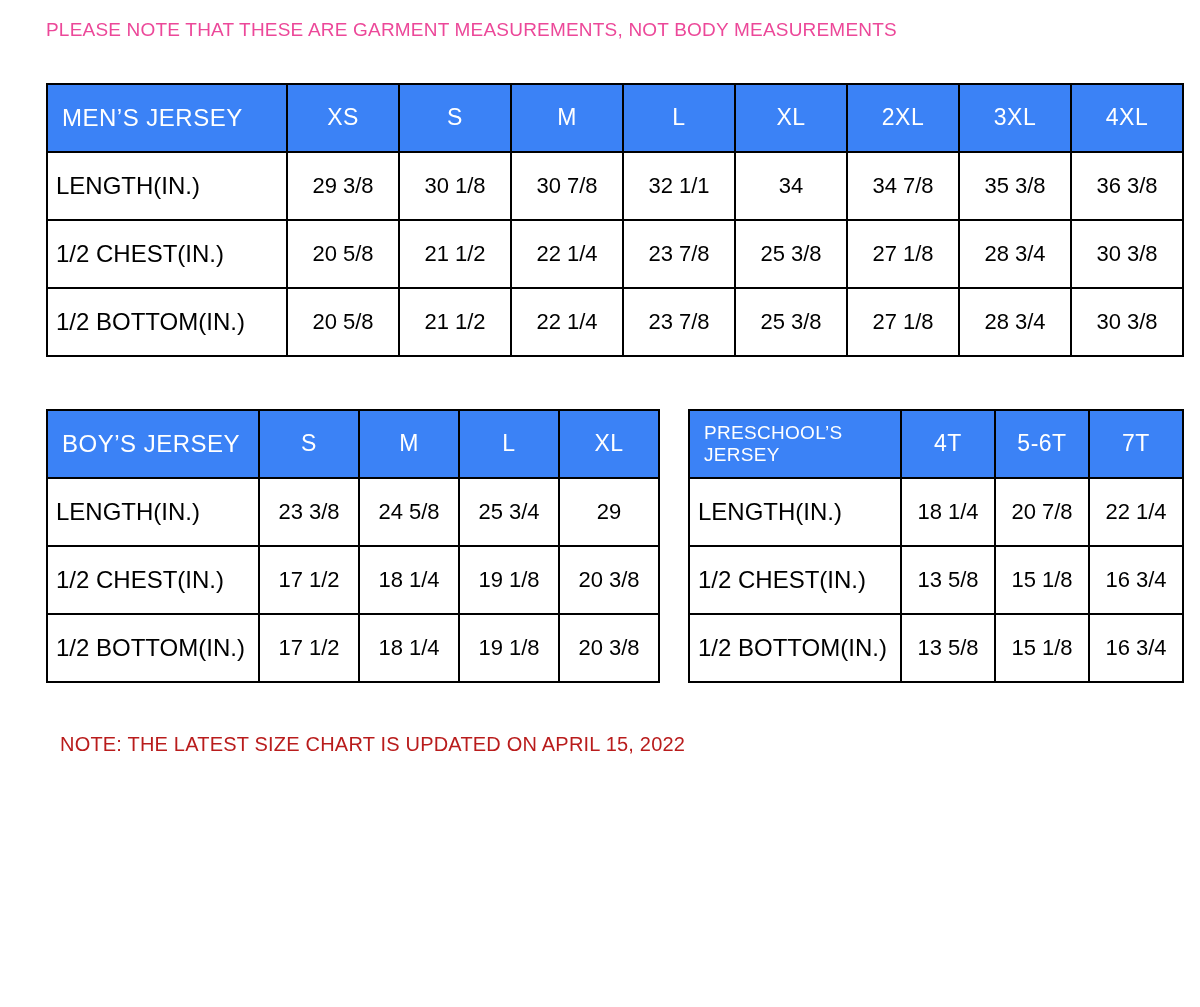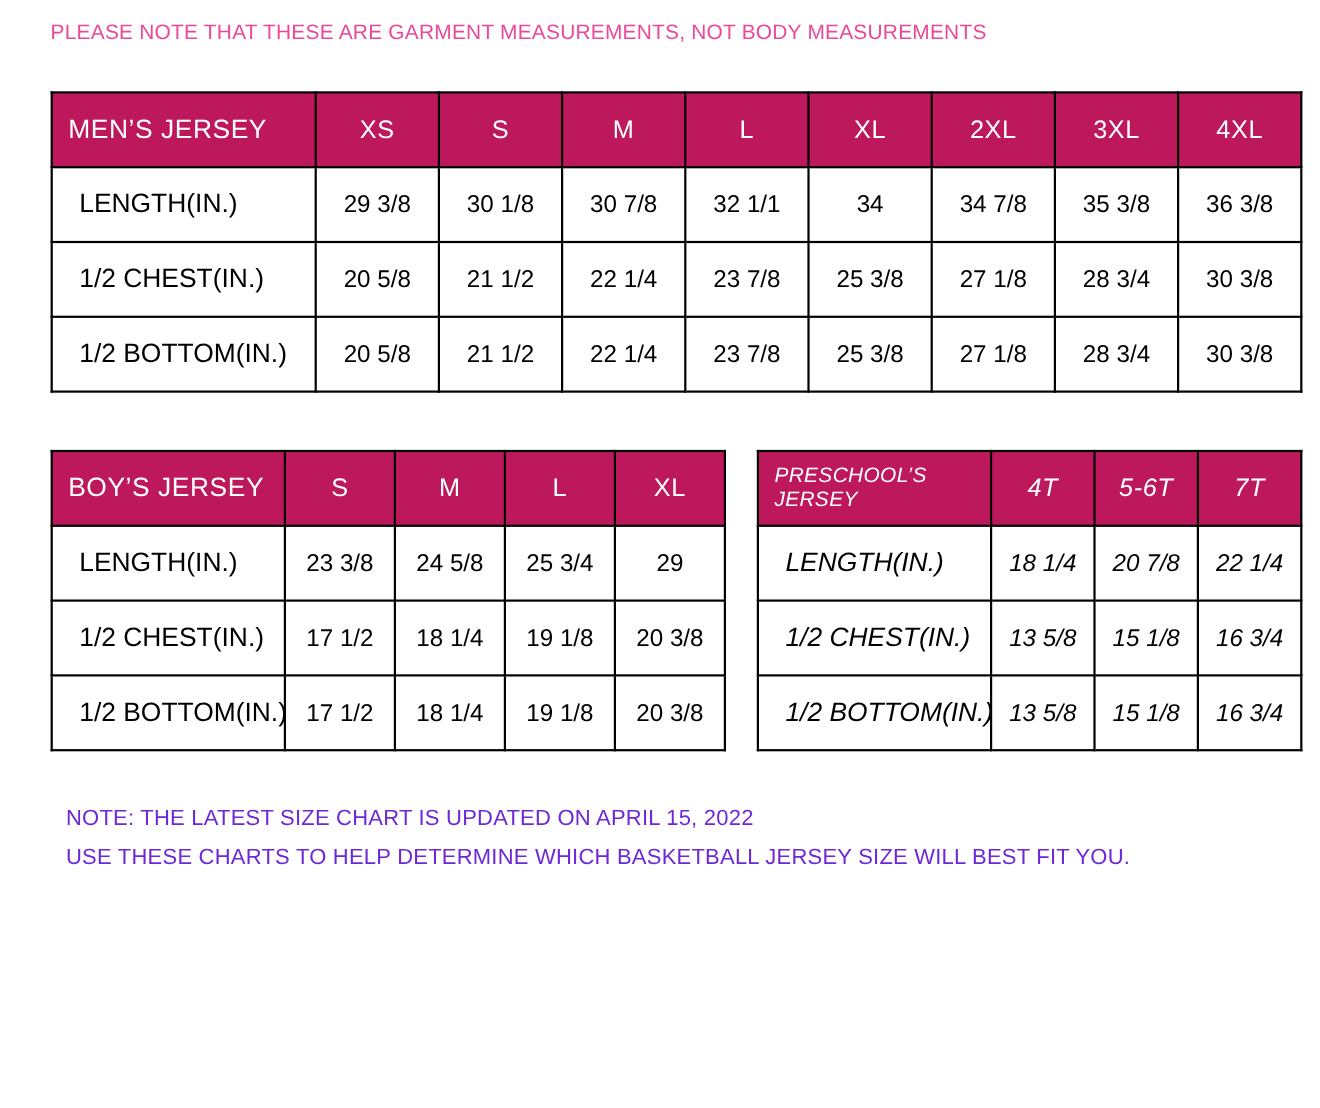--- a/index.html
+++ b/index.html
@@ -47,38 +47,38 @@
   table.size-table th,
   table.size-table td {
     border: 2px solid #000;
     text-align: center;
     vertical-align: middle;
     font-size: 22px;
     padding: 0;
     height: 66px;
   }
   table.size-table thead th {
-    background: #be185d;
+    background: #3b82f6;
     color: #ffffff;
     font-weight: normal;
     font-size: 23px;
     letter-spacing: 0.5px;
   }
   table.size-table thead th.rowhead {
     text-align: left;
     padding-left: 14px;
     font-size: 24px;
   }
   table.size-table thead th.rowhead.small {
     font-size: 19px;
     letter-spacing: 0.3px;
   }
   table.size-table tbody th {
     text-align: left;
-    padding-left: 24px;
+    padding-left: 8px;
     font-weight: normal;
     font-size: 24px;
     white-space: nowrap;
   }
   table.size-table tbody td {
     font-size: 22px;
   }
 
   
   #mens-table-wrap {
@@ -93,26 +93,26 @@
   
   .lower-row {
     display: flex;
     margin: 52px 0 0 22px;
     gap: 28px;
   }
   #boys-table { width: 612px; }
   #boys-table col.c0 { width: 212px; }
   #boys-table col.cx { width: 100px; }
 
-  #pre-table { width: 494px; font-style: italic; }
+  #pre-table { width: 494px; }
   #pre-table col.c0 { width: 212px; }
   #pre-table col.cx { width: 94px; }
 
   .note-bottom {
-    color: #6d28d9;
+    color: #b91c1c;
     font-size: 20px;
     letter-spacing: 0.2px;
     margin: 44px 0 0 36px;
     line-height: 1.75;
   }
   .note-bottom div { white-space: nowrap; }
 </style>
 </head>
 <body>
 
@@ -263,16 +263,15 @@
           <td>15  1/8</td>
           <td>16  3/4</td>
         </tr>
       </tbody>
     </table>
 
   </div>
 
   <div class="note-bottom">
     <div>NOTE: THE LATEST SIZE CHART IS UPDATED ON APRIL 15, 2022</div>
-    <div>USE THESE CHARTS TO HELP DETERMINE WHICH  BASKETBALL JERSEY  SIZE WILL BEST FIT YOU.</div>
   </div>
 
 </div>
 
 </body></html>

